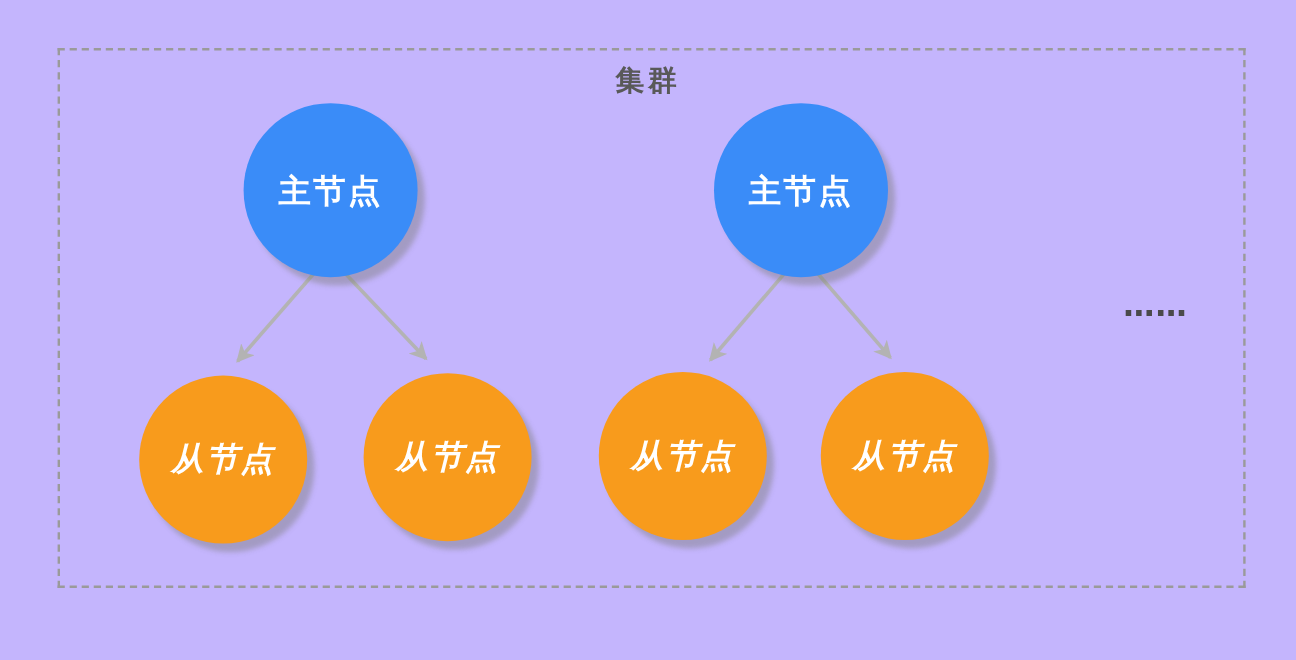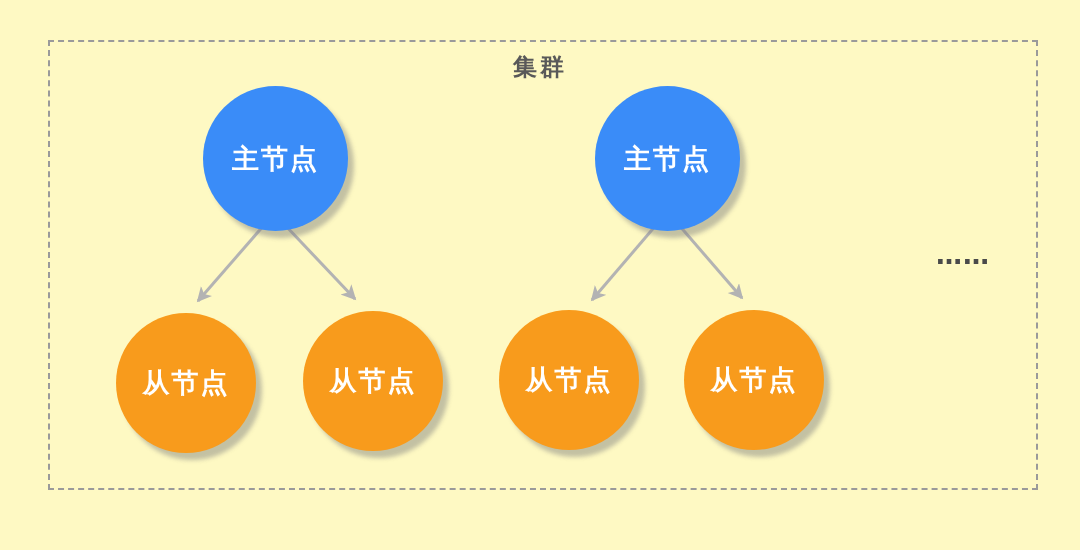--- a/index.html
+++ b/index.html
@@ -5,21 +5,21 @@
   html, body {
     margin: 0;
     padding: 0;
     background: #ffffff;
     font-family: "DejaVu Sans", "Liberation Sans", sans-serif;
   }
   .canvas {
     position: relative;
     width: 1080px;
     height: 550px;
-    background: #fef9c3;
+    background: #c4b5fd;
     overflow: hidden;
   }
   .cluster-box {
     position: absolute;
     left: 48px;
     top: 40px;
     width: 990px;
     height: 450px;
     border: 2px dashed var(--border, #9a9a9a);
     box-sizing: border-box;
@@ -65,20 +65,21 @@
   }
   .master {
     width: 145px;
     height: 145px;
     background: var(--master-node, #3a8cf8);
   }
   .slave {
     width: 140px;
     height: 140px;
     background: var(--slave-node, #f89b1c);
+    font-style: italic;
   }
   .m1 { left: 203px; top: 86px; }
   .m2 { left: 595px; top: 86px; }
   .s1 { left: 116px; top: 313px; }
   .s2 { left: 303px; top: 311px; }
   .s3 { left: 499px; top: 310px; }
   .s4 { left: 684px; top: 310px; }
   .more-ellipsis {
     position: absolute;
     left: 936px;

